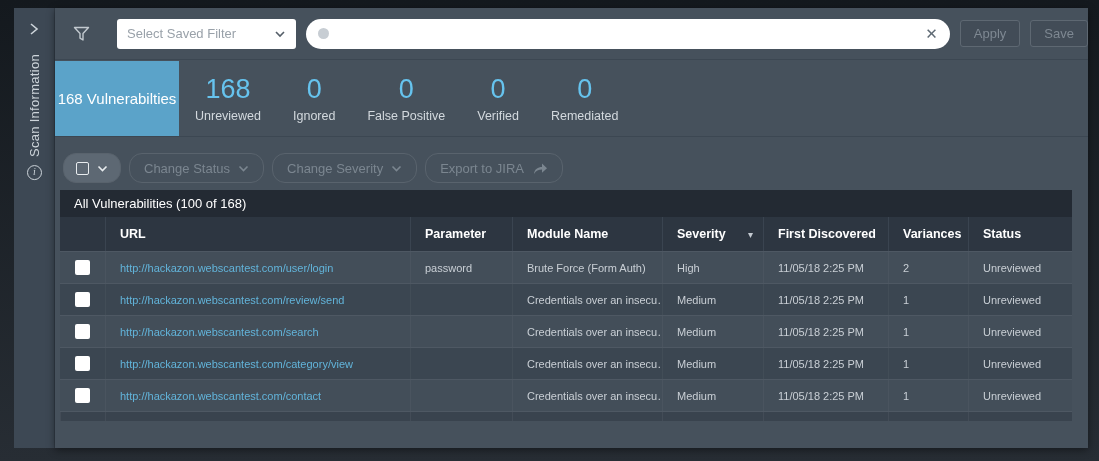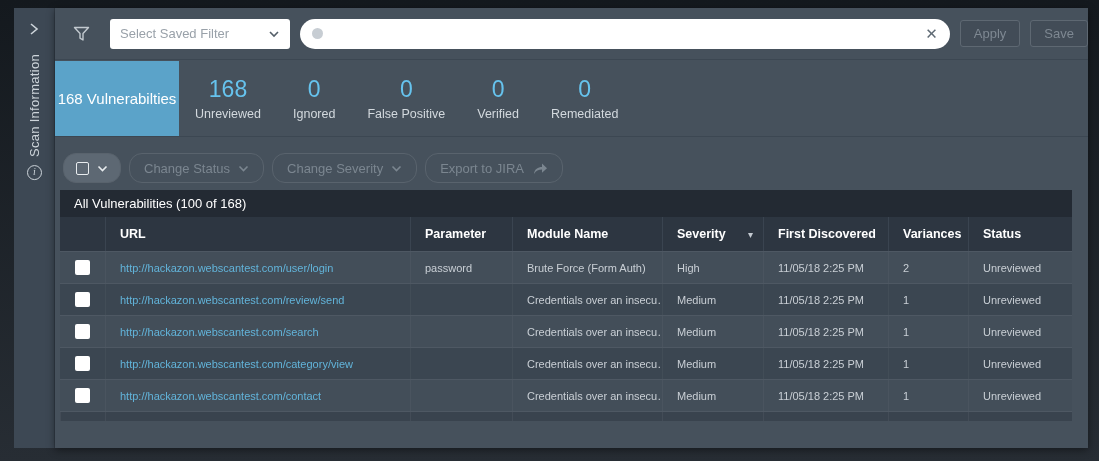--- a/index.html
+++ b/index.html
@@ -28,21 +28,21 @@
   }
   .panel {
     position:absolute; left:55px; top:8px; width:1033px; height:440px;
     background:#46515c; box-shadow:0 2px 8px rgba(0,0,0,.45);
   }
   
   .filter-bar { position:absolute; left:0; top:0; width:100%; height:52px;
     border-bottom:1px solid #3c4752; display:flex; align-items:center; }
   .funnel { margin-left:18px; }
   .saved-filter {
-    margin-left:20px; width:183px; height:30px; background:#fff; border-radius:3px;
+    margin-left:27px; width:183px; height:30px; background:#fff; border-radius:3px;
     display:flex; align-items:center; justify-content:space-between;
     padding:0 10px; cursor:pointer;
   }
   .saved-filter .ph { color:#99a1a9; font-size:13px; }
   .search-pill {
     margin-left:10px; width:660px; height:30px; background:#fff; border-radius:16px;
     display:flex; align-items:center; padding:0 12px;
   }
   .search-dot { width:11px; height:11px; border-radius:50%; background:#c7cdd3; flex:0 0 auto; }
   .search-input { flex:1; border:none; outline:none; background:transparent;
@@ -55,21 +55,21 @@
   }
   
   .stats-row { position:absolute; left:0; top:53px; width:100%; height:76px;
     border-bottom:1px solid #3c4752; display:flex; align-items:stretch; }
   .stat-tab {
     width:124px; background:#5ba3c9; color:#fff; font-size:15px;
     display:flex; align-items:center; justify-content:center; cursor:pointer;
   }
   .stat { min-width:70px; padding:0 16px; display:flex; flex-direction:column;
     align-items:center; justify-content:center; cursor:pointer; }
-  .stat .num { color:#66c3ee; font-size:23px; margin-bottom:4px; }
+  .stat .num { color:#66c3ee; font-size:27px; margin-bottom:4px; }
   .stat .lbl { color:#d3d9de; font-size:12.5px; }
   
   .toolbar { position:absolute; left:8px; top:145px; display:flex; gap:8px; }
   .tb-btn {
     height:30px; border:1px solid #59636d; border-radius:13px; background:transparent;
     color:#7b8690; font-size:13px; padding:0 14px; display:flex; align-items:center;
     gap:8px; cursor:pointer; font-family:inherit;
   }
   .tb-btn.select-btn { background:#5d6873; padding:0 12px; }
   .cb-glyph { width:13px; height:13px; border:1.5px solid #e8ecef; border-radius:2px; display:inline-block; }

